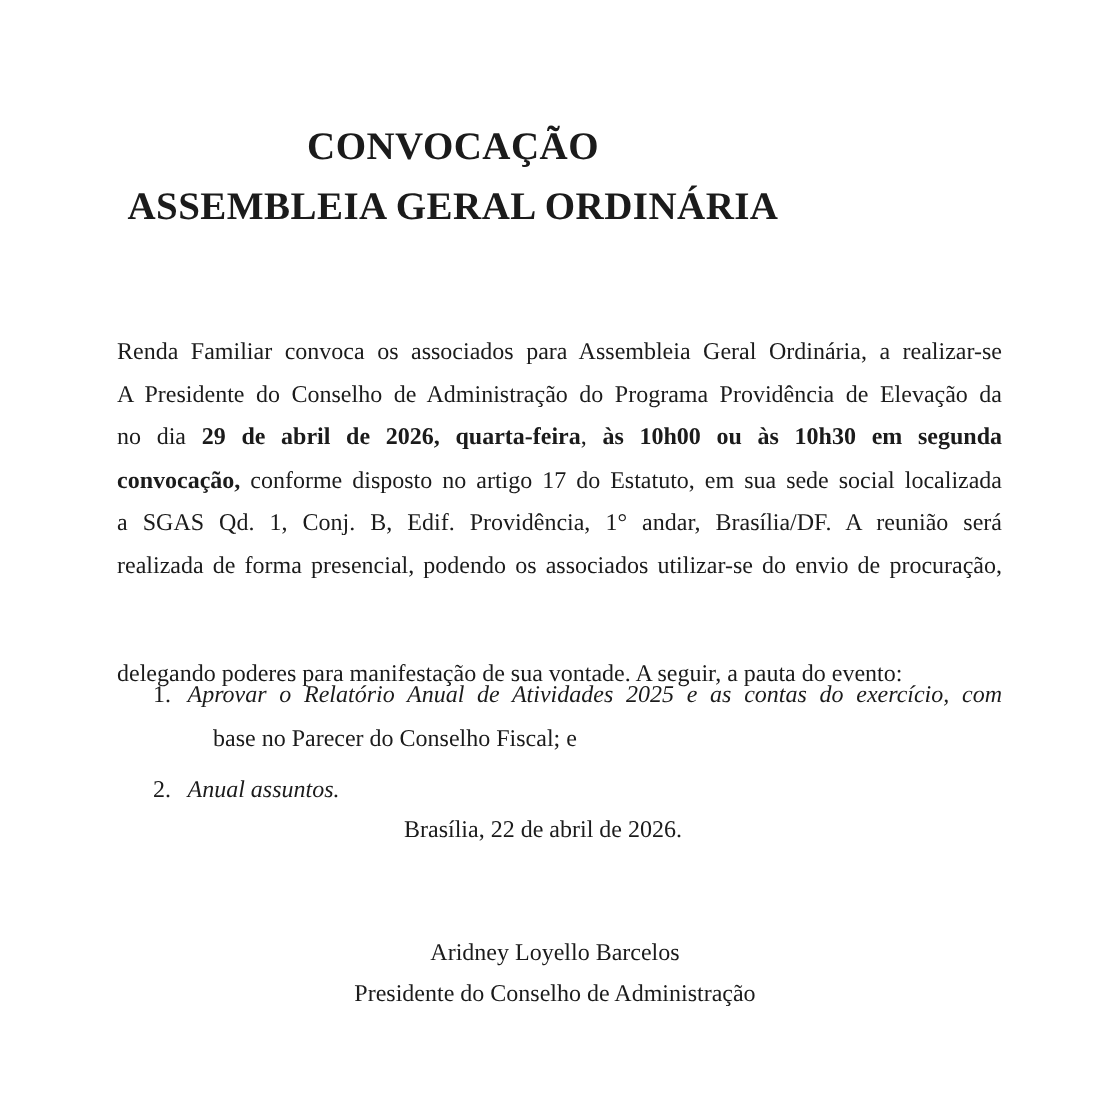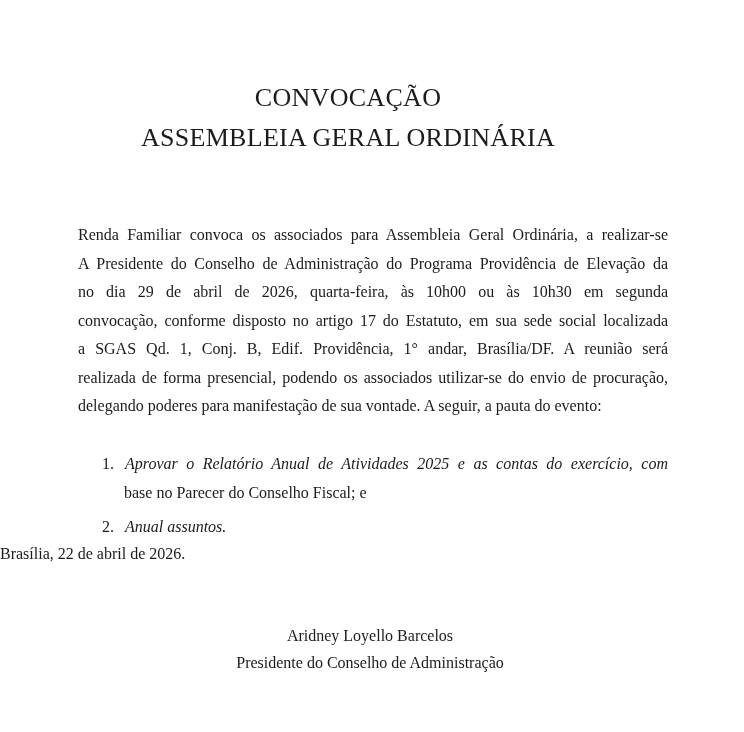--- a/index.html
+++ b/index.html
@@ -15,43 +15,43 @@
     overflow: hidden;
     font-family: "Liberation Serif", "DejaVu Serif", serif;
     color: #1b1b1b;
   }
   .doc-title {
     position: absolute;
     top: 78px;
     left: 0;
     width: 604px;
     text-align: center;
-    font-weight: normal;
+    font-weight: bold;
     font-size: 26px;
     line-height: 40px;
     letter-spacing: 0.3px;
-    margin-left: 46px;
   }
   .body-paragraph {
     position: absolute;
     top: 221px;
     left: 78px;
     width: 590px;
     font-size: 16px;
     line-height: 28.5px;
   }
   .body-paragraph .line.just {
     text-align: justify;
     text-align-last: justify;
   }
   .body-paragraph .line.left {
     text-align: right;
     text-align-last: left;
+    margin-top: 44px;
   }
-  .b { font-weight: normal; }
+  .b { font-weight: bold; }
   .agenda {
     position: absolute;
     top: 450px;
     left: 102px;
     width: 566px;
     font-size: 16px;
     line-height: 28.5px;
   }
   .agenda .item + .item { margin-top: 6px; }
   .agenda .row { display: flex; }
@@ -62,31 +62,31 @@
   .agenda .itext { flex: 1 1 auto; font-style: italic; }
   .agenda .itext.just {
     text-align: justify;
     text-align-last: justify;
   }
   .agenda .itext.left {
     text-align: left;
     text-align-last: left;
   }
   .agenda .cont {
-    margin-left: 22px;
+    margin-left: 40px;
     text-align: left;
   }
   .dateline {
     position: absolute;
     top: 540px;
     left: 0;
     width: 744px;
     box-sizing: border-box;
     padding-right: 20px;
-    text-align: left;
+    text-align: center;
     font-size: 16px;
     line-height: 28.5px;
   }
   .signature {
     position: absolute;
     top: 623px;
     left: 0;
     width: 744px;
     box-sizing: border-box;
     padding-right: 4px;

